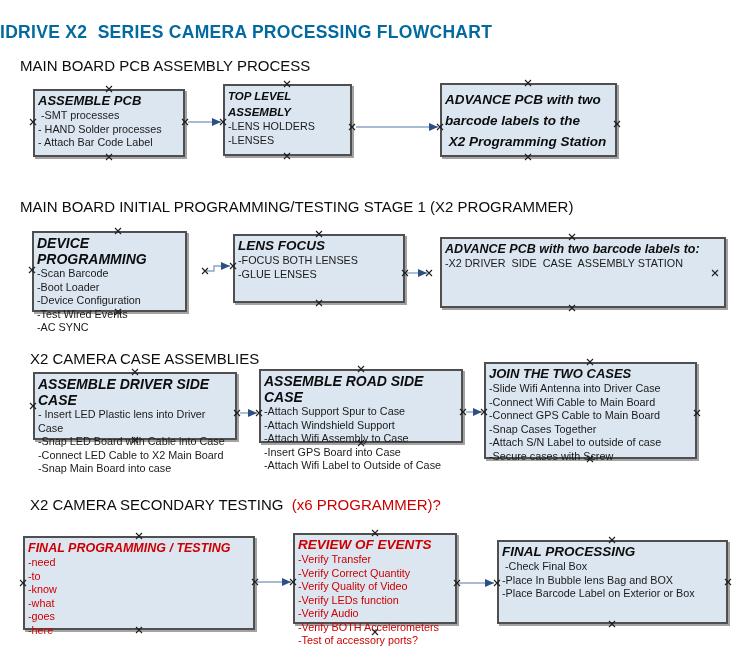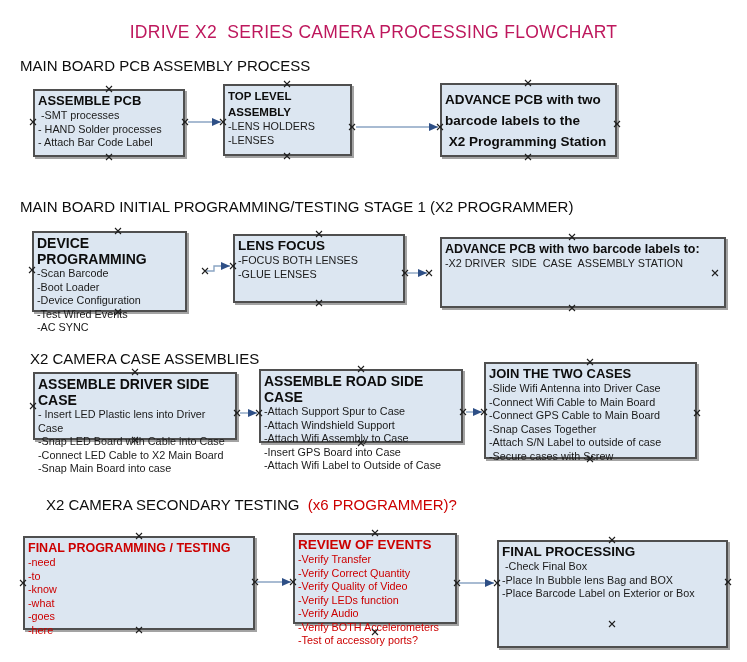--- a/index.html
+++ b/index.html
@@ -1,51 +1,51 @@
 <!DOCTYPE html>
 <html><head>
 <meta charset="utf-8">
 <style>
   html,body{margin:0;padding:0;background:#fff;}
   .canvas{
     position:relative;width:747px;height:662px;background:#ffffff;
     font-family:"Liberation Sans", sans-serif;color:#111;overflow:hidden;
   }
   .main-title{
-    position:absolute;top:22px;left:0;width:100%;text-align:center;
-    font-size:17.5px;font-weight:normal;letter-spacing:.3px;white-space:pre;color:#be185d;
+    position:absolute;top:22px;left:0;width:100%;
+    font-size:17.5px;font-weight:bold;letter-spacing:.3px;white-space:pre;color:#0369a1;
   }
   .section-heading{
     position:absolute;font-size:15px;font-weight:normal;white-space:pre;color:#0d0d0d;
   }
   .heading-red{color:#cc0000;}
   .box{
     position:absolute;box-sizing:border-box;background:#dce6f1;
     border:2px solid #4f4f4f;box-shadow:2px 2px 0 #a3a3a3;
     padding:2px 3px;overflow:visible;
   }
-  .box-title{font-weight:bold;line-height:16px;white-space:pre-wrap;color:#0d0d0d;}
+  .box-title{font-weight:bold;line-height:16px;white-space:pre-wrap;color:#0d0d0d;font-style:italic;}
   .box-item{font-size:10.8px;line-height:13.5px;white-space:pre-wrap;color:#1a1a1a;}
   .box--red .box-title,.box--red .box-item{color:#cc0000;}
   .box--title-only .box-title{line-height:21px;padding-top:2px;}
   .t11{font-size:11.5px}.t12{font-size:14px}.t125{font-size:12.5px}
   .t13{font-size:13px}.t135{font-size:13.5px}.t14{font-size:14px}
   .connector-layer{position:absolute;left:0;top:0;pointer-events:none;}
 </style>
 </head>
 <body>
 
 <div class="canvas">
 
   <div class="main-title">IDRIVE X2  SERIES CAMERA PROCESSING FLOWCHART</div>
 
   <div class="section-heading" style="left:20px;top:57px">MAIN BOARD PCB ASSEMBLY PROCESS</div>
   <div class="section-heading" style="left:20px;top:198px">MAIN BOARD INITIAL PROGRAMMING/TESTING STAGE 1 (X2 PROGRAMMER)</div>
   <div class="section-heading" style="left:30px;top:350px">X2 CAMERA CASE ASSEMBLIES</div>
-  <div class="section-heading" style="left:46px;top:496px"><span>X2 CAMERA SECONDARY TESTING </span><span class="heading-red"> (x6 PROGRAMMER)?</span></div>
+  <div class="section-heading" style="left:30px;top:496px"><span>X2 CAMERA SECONDARY TESTING </span><span class="heading-red"> (x6 PROGRAMMER)?</span></div>
 
   <div class="box" style="left:33px;top:89px;width:152px;height:68px">
     <div class="box-title t13">ASSEMBLE PCB</div>
     <div>
         <div class="box-item"> -SMT processes</div>
         <div class="box-item">- HAND Solder processes</div>
         <div class="box-item">- Attach Bar Code Label</div>
       </div>
   </div>
   <div class="box" style="left:223px;top:84px;width:129px;height:72px">
@@ -132,21 +132,21 @@
     <div>
         <div class="box-item">-Verify Transfer</div>
         <div class="box-item">-Verify Correct Quantity</div>
         <div class="box-item">-Verify Quality of Video</div>
         <div class="box-item">-Verify LEDs function</div>
         <div class="box-item">-Verify Audio</div>
         <div class="box-item">-Verify BOTH Accelerometers</div>
         <div class="box-item">-Test of accessory ports?</div>
       </div>
   </div>
-  <div class="box" style="left:497px;top:540px;width:231px;height:108px">
+  <div class="box" style="left:497px;top:540px;width:231px;height:84px">
     <div class="box-title t135">FINAL PROCESSING</div>
     <div>
         <div class="box-item"> -Check Final Box</div>
         <div class="box-item">-Place In Bubble lens Bag and BOX</div>
         <div class="box-item">-Place Barcode Label on Exterior or Box</div>
       </div>
   </div>
 
   <svg class="connector-layer" width="747" height="662" viewBox="0 0 747 662">
     <defs>

